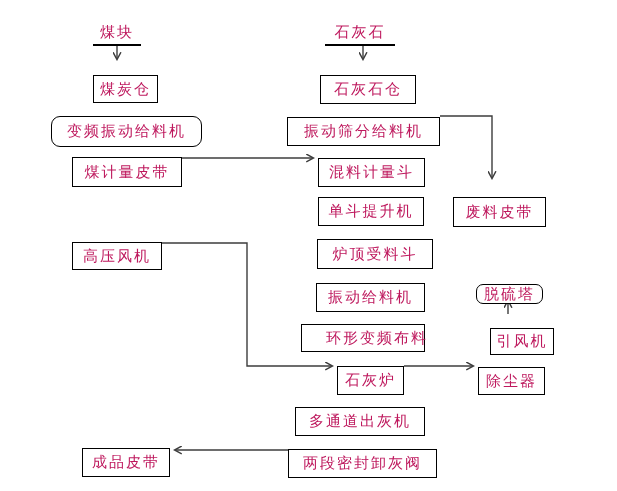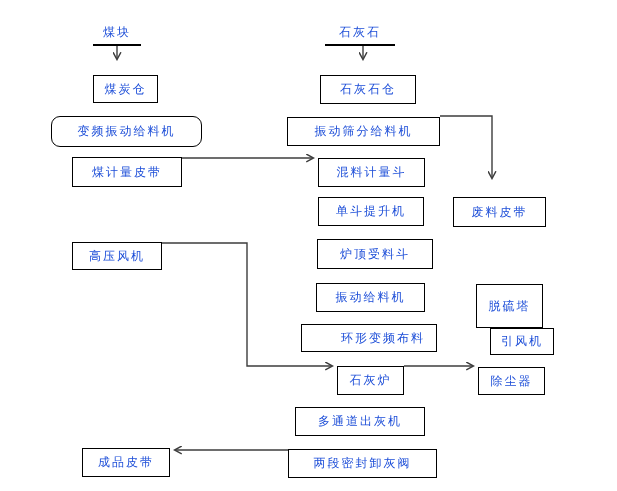--- a/index.html
+++ b/index.html
@@ -13,22 +13,22 @@
   #edge-layer{
     position:absolute;left:0;top:0;width:617px;height:491px;
   }
   #edge-layer polyline{
     fill:none;stroke:#3d3d3d;stroke-width:1.4;
   }
   .node{
     position:absolute;
     box-sizing:border-box;
     display:flex;align-items:center;justify-content:center;
-    font-size:12px;
-    color:#1d4ed8;
+    font-size:15px;
+    color:#be185d;
     letter-spacing:2px;
     white-space:nowrap;
     background:#ffffff;
   }
   .node.box{
     border:1.5px solid #000000;
     margin-top:14px;
   }
   .node.source{
     border:none;
@@ -76,23 +76,23 @@
       <div class="node box" style="left: 93px; top: 61px; width: 65px; height: 28px;">煤炭仓</div>
       <div class="node box" style="left: 51px; top: 102px; width: 151px; height: 31px; border-radius: 9px;">变频振动给料机</div>
       <div class="node box" style="left: 72px; top: 143px; width: 110px; height: 30px;">煤计量皮带</div>
       <div class="node box" style="left: 72px; top: 228px; width: 90px; height: 28px;">高压风机</div>
       <div class="node box" style="left: 320px; top: 61px; width: 96px; height: 29px;">石灰石仓</div>
       <div class="node box" style="left: 287px; top: 103px; width: 153px; height: 29px;">振动筛分给料机</div>
       <div class="node box" style="left: 318px; top: 144px; width: 107px; height: 29px;">混料计量斗</div>
       <div class="node box" style="left: 318px; top: 183px; width: 106px; height: 29px;">单斗提升机</div>
       <div class="node box" style="left: 317px; top: 225px; width: 116px; height: 30px;">炉顶受料斗</div>
       <div class="node box" style="left: 316px; top: 269px; width: 109px; height: 29px;">振动给料机</div>
-      <div class="node box" style="left: 301px; top: 310px; width: 136px; height: 28px; padding-left: 28px;">环形变频布料</div>
+      <div class="node box" style="left: 301px; top: 310px; width: 124px; height: 28px; padding-left: 28px;">环形变频布料</div>
       <div class="node box" style="left: 337px; top: 352px; width: 67px; height: 29px;">石灰炉</div>
       <div class="node box" style="left: 295px; top: 393px; width: 130px; height: 29px;">多通道出灰机</div>
       <div class="node box" style="left: 288px; top: 435px; width: 149px; height: 29px;">两段密封卸灰阀</div>
       <div class="node box" style="left: 82px; top: 434px; width: 88px; height: 29px;">成品皮带</div>
       <div class="node box" style="left: 453px; top: 183px; width: 93px; height: 30px;">废料皮带</div>
       <div class="node box" style="left: 478px; top: 353px; width: 67px; height: 28px;">除尘器</div>
       <div class="node box" style="left: 490px; top: 314px; width: 64px; height: 27px;">引风机</div>
-      <div class="node box" style="left: 476px; top: 270px; width: 67px; height: 44px;">脱硫塔</div>
+      <div class="node box" style="left: 476px; top: 270px; width: 67px; height: 20px; border-radius: 7px;">脱硫塔</div>
     </div>
 </div>
 
 </body></html>

